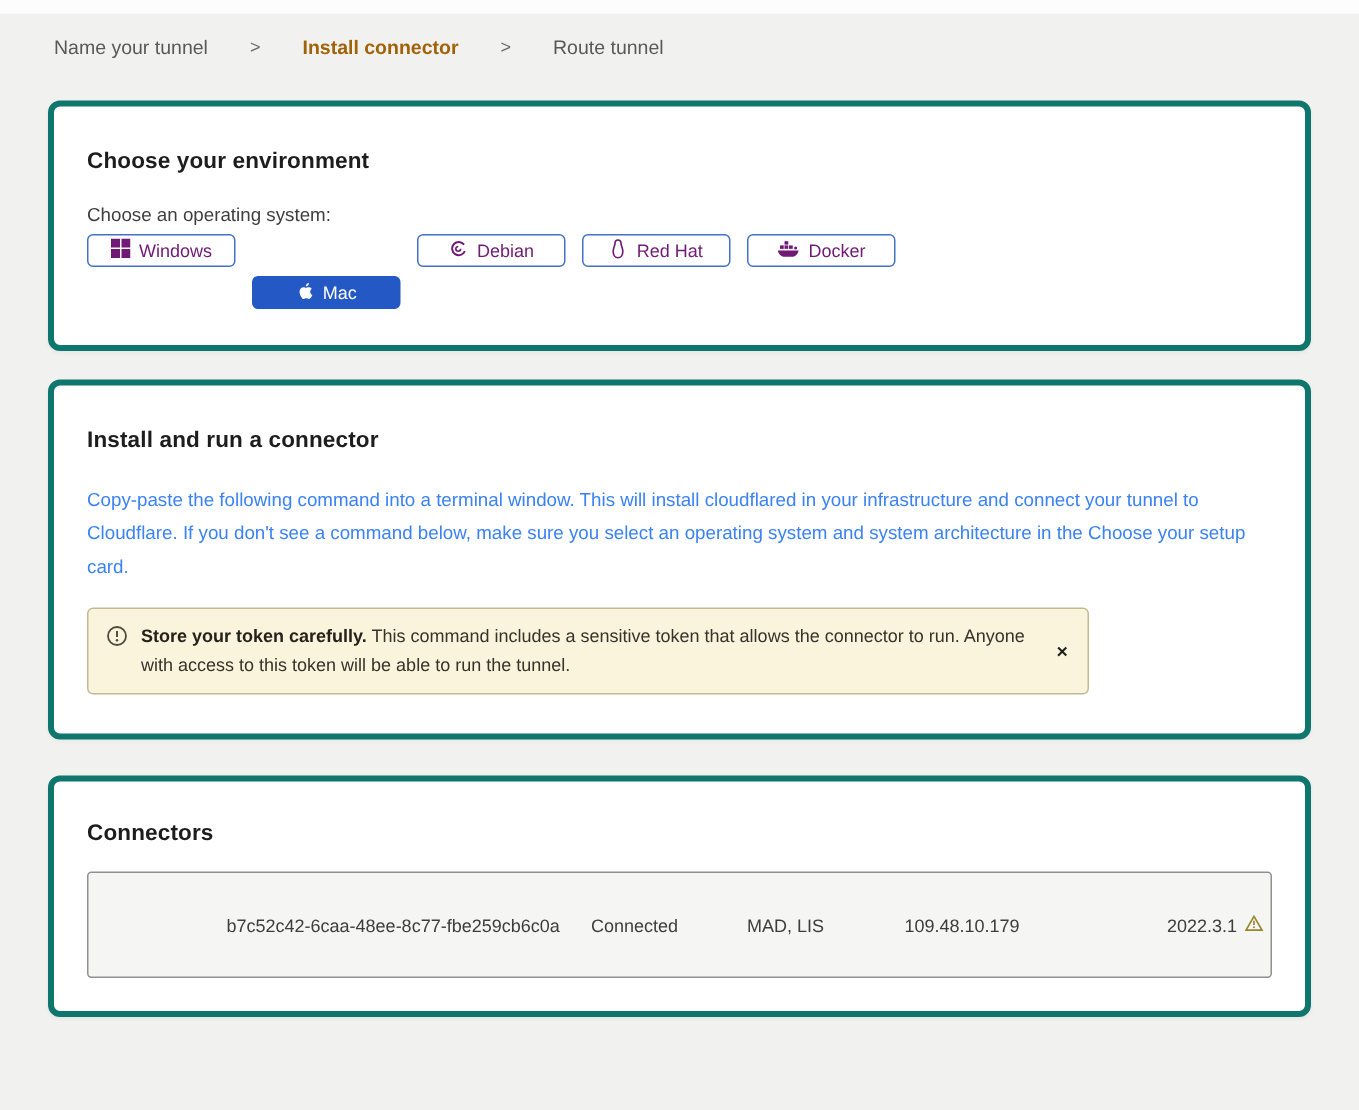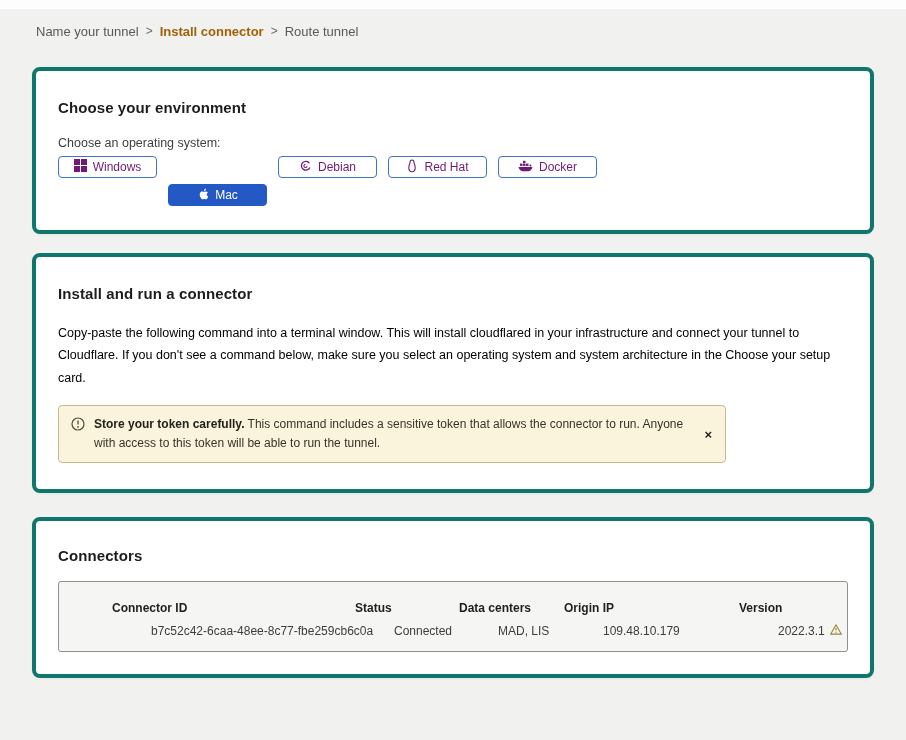--- a/index.html
+++ b/index.html
@@ -7,21 +7,21 @@
   body {
     background:#f1f1f0;
     font-family:"Liberation Sans", sans-serif;
     color:#202020;
     overflow:hidden;
   }
   .top-strip { height:9px; background:#fdfdfd; }
 
   .breadcrumb {
     margin:15px 0 0 36px;
-    display:flex; align-items:flex-start; gap:7px;
+    display:flex; align-items:flex-start; gap:28px;
     font-size:13px; color:#595959;
   }
   .breadcrumb .crumb { cursor:pointer; }
   .breadcrumb .crumb.active { font-weight:bold; color:#a16207; }
   .breadcrumb .sep { color:#6b6b6b; font-size:12px; }
 
   .page { margin:0 32px; }
 
   .card {
     background:#ffffff;
@@ -43,21 +43,21 @@
     color:#701a75; font-size:12px;
     cursor:pointer;
   }
   .os-btn.selected { background:#2458c5; border-color:#2458c5; color:#ffffff;margin-top:28px; }
   .os-btn svg { flex:0 0 auto; }
 
   
   .card-install { margin-top:19px; padding:28px 22px 26px 22px; }
   .card-install p {
     margin-top:20px;
-    font-size:12.5px; line-height:1.78; color:#000000;
+    font-size:12.5px; line-height:1.78; color:#3b82f6;
   }
   .banner {
     margin-top:16px;
     width:668px;
     background:#fbf4dc;
     border:1px solid #c3ba94;
     border-radius:4px;
     padding:9px 40px 9px 12px;
     display:flex; gap:9px;
     position:relative;
@@ -210,27 +210,20 @@
       </span>
       <span class="banner-text"><b>Store your token carefully.</b><span> This command includes a sensitive token that allows the connector to run. Anyone with access to this token will be able to run the tunnel.</span></span>
       <span class="banner-close">×</span>
     </div>
 
   </section>
 
   <section class="card card-connectors">
     <h2>Connectors</h2>
     <div class="table-box">
-      <div class="t-row headers">
-        <div class="t-col c1">Connector ID</div>
-        <div class="t-col c2">Status</div>
-        <div class="t-col c3">Data centers</div>
-        <div class="t-col c4">Origin IP</div>
-        <div class="t-col c5">Version</div>
-      </div>
       <div class="t-row values">
         <div class="t-col c1">b7c52c42-6caa-48ee-8c77-fbe259cb6c0a</div>
         <div class="t-col c2 status-connected">Connected</div>
         <div class="t-col c3">MAD, LIS</div>
         <div class="t-col c4">109.48.10.179</div>
         <div class="t-col c5 version-cell">
           <span>2022.3.1</span>
           <span>
             <svg width="12" height="11" viewBox="0 0 12 11">
               <path d="M6 0.9 L11.3 10.1 H0.7 Z" fill="none" stroke="#98862c" stroke-width="1.1"></path>

